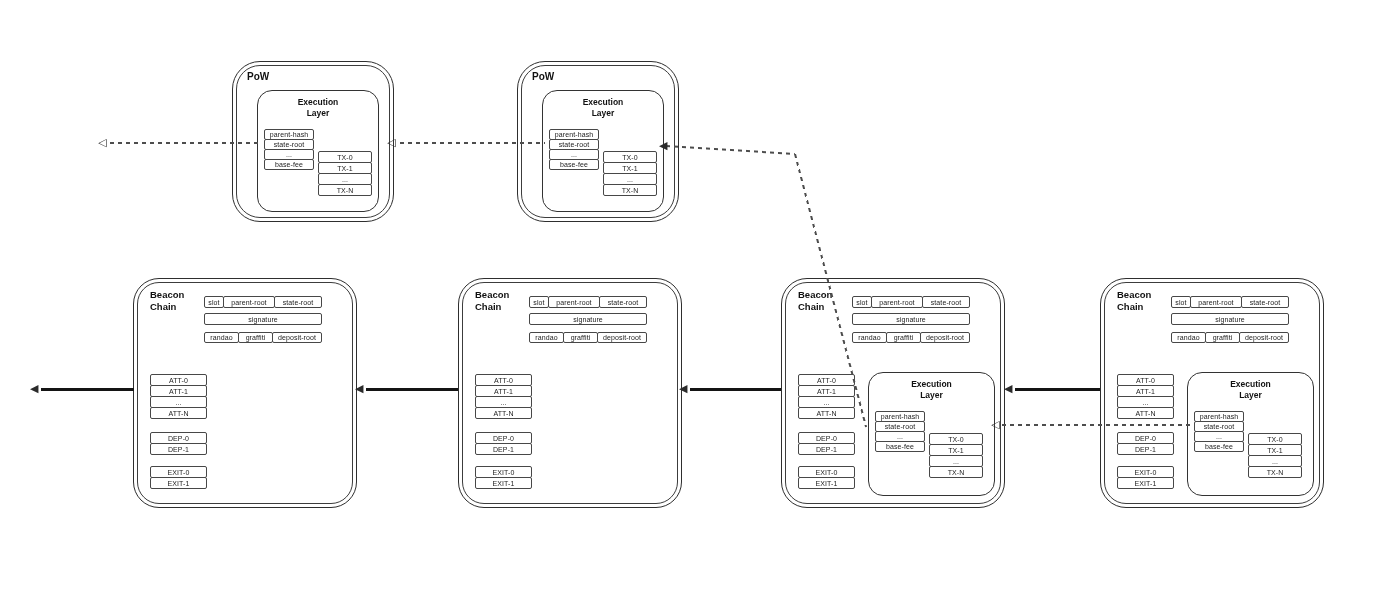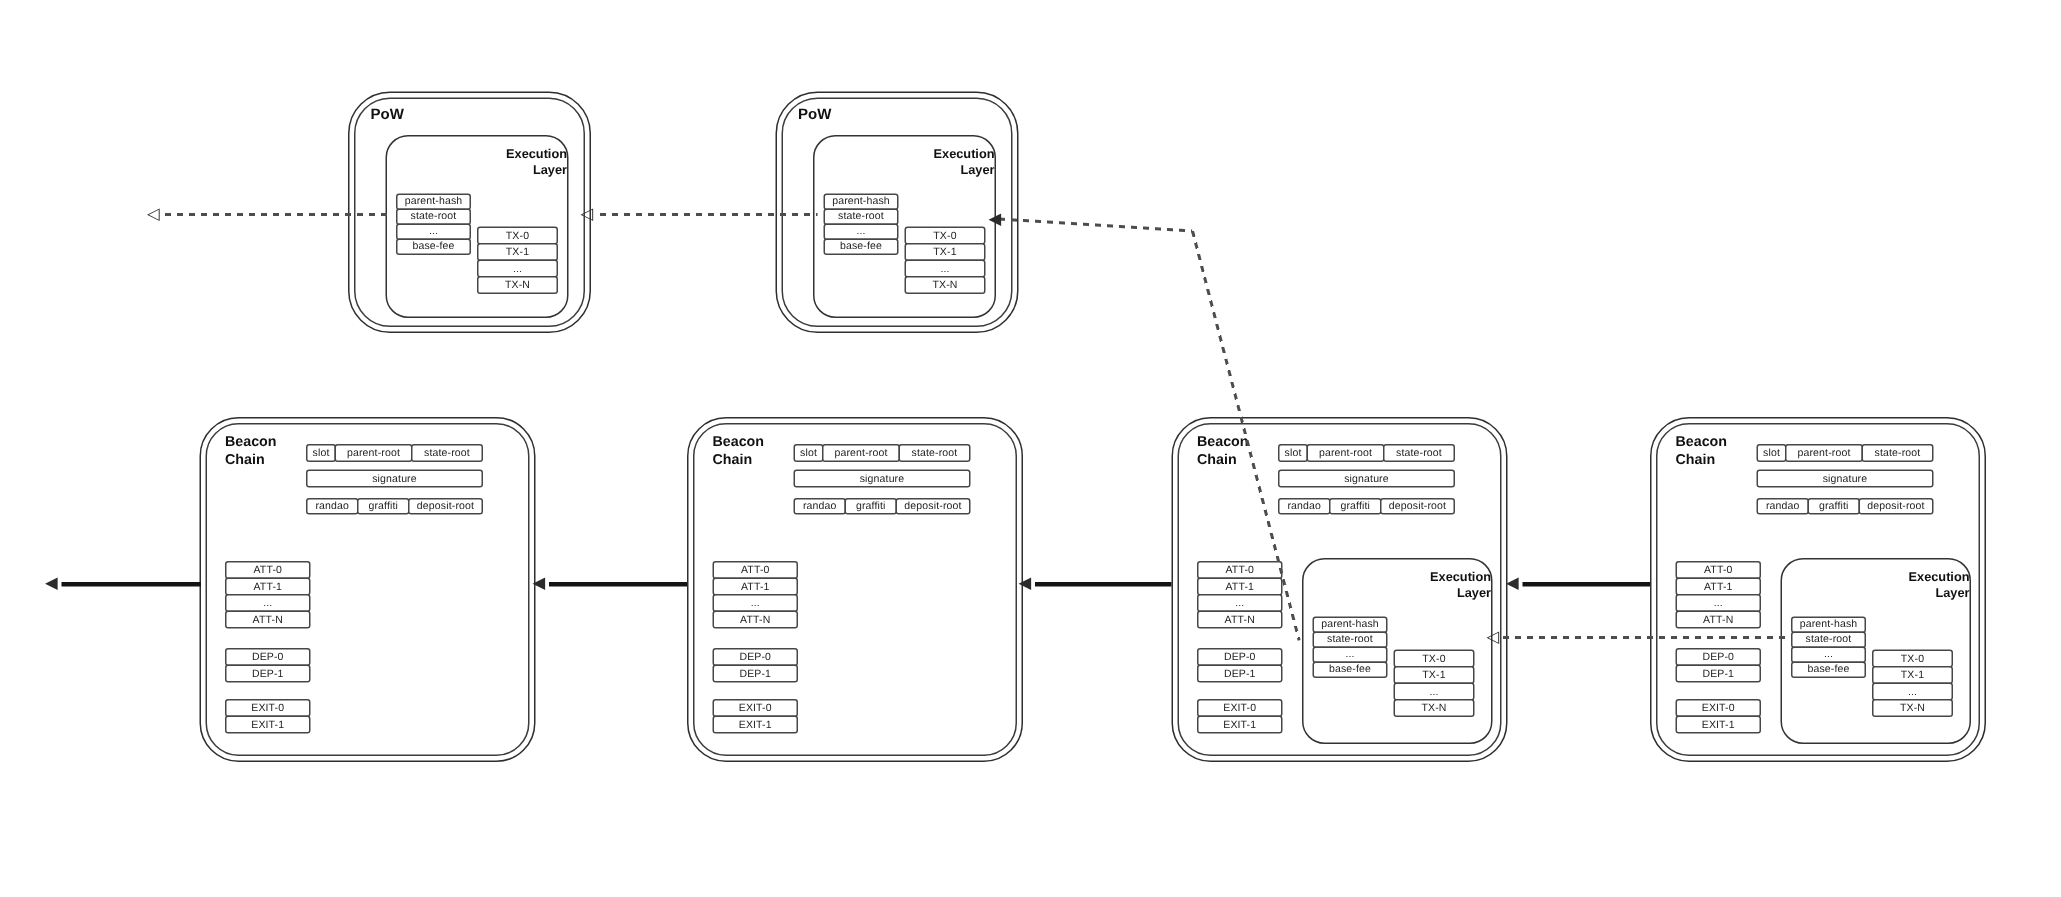--- a/index.html
+++ b/index.html
@@ -13,21 +13,21 @@
   .pow-block{width:162px;height:161px;border-radius:28px;}
   .pow-block::before{border-radius:24px;}
   .beacon-block{width:224px;height:230px;border-radius:26px;}
   .blk-title{position:absolute;font-weight:bold;font-size:10px;line-height:1.3;color:#111;}
   .pow-title{left:14px;top:8px;}
   .beacon-title{left:16px;top:10px;font-size:9.5px;}
   
   .el-box{position:absolute;border:1.4px solid #333;border-radius:15px;background:#fff;box-sizing:border-box;}
   .pow-el{left:24px;top:28px;width:122px;height:122px;}
   .beacon-el{left:86px;top:93px;width:127px;height:124px;}
-  .el-title{position:absolute;left:0;right:0;top:6px;text-align:right;font-weight:bold;font-size:8.5px;line-height:1.35;color:#111;}
+  .el-title{position:absolute;left:0;right:0;top:6px;text-align:center;font-weight:bold;font-size:8.5px;line-height:1.35;color:#111;}
   
   .cell{border:1px solid #474747;border-radius:2px;background:#fff;display:flex;align-items:center;justify-content:center;
         font-size:7px;letter-spacing:0.1px;color:#222;box-sizing:border-box;white-space:nowrap;overflow:hidden;}
   .stack{position:absolute;display:flex;flex-direction:column;}
   .stack .cell{width:100%;height:12px;margin-top:-1px;}
   .stack .cell:first-child{margin-top:0;}
   .stack.rows11 .cell{height:11px;}
   .hrow{position:absolute;display:flex;}
   .hrow .cell{height:12px;margin-left:-1px;}
   .hrow .cell:first-child{margin-left:0;}

